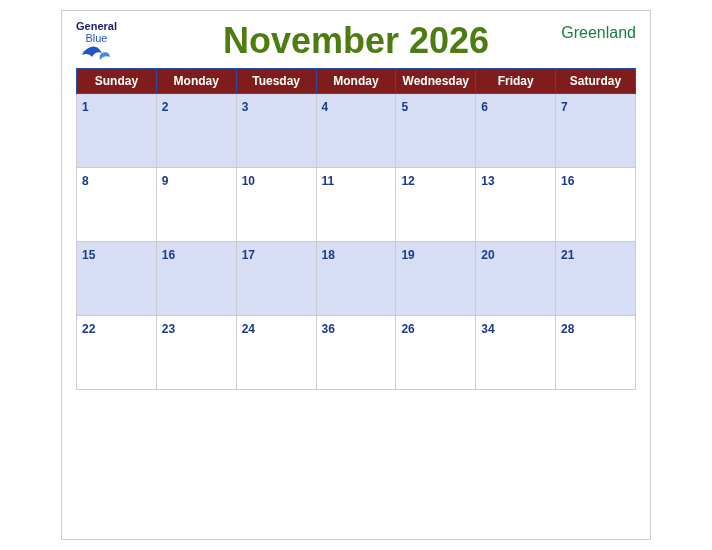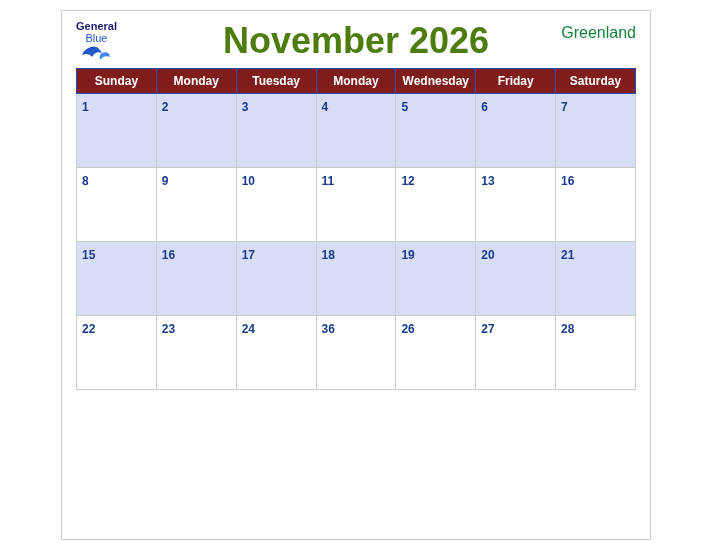--- a/index.html
+++ b/index.html
@@ -149,18 +149,18 @@
           <td><span class="day-num">19</span></td>
           <td><span class="day-num">20</span></td>
           <td><span class="day-num">21</span></td>
         </tr>
         <tr class="row-white">
           <td><span class="day-num">22</span></td>
           <td><span class="day-num">23</span></td>
           <td><span class="day-num">24</span></td>
           <td><span class="day-num">36</span></td>
           <td><span class="day-num">26</span></td>
-          <td><span class="day-num">27</span></td>
+          <td><span class="day-num">34</span></td>
           <td><span class="day-num">28</span></td>
         </tr>
       </tbody>
   </table>
 </div>
 
 </body></html>

